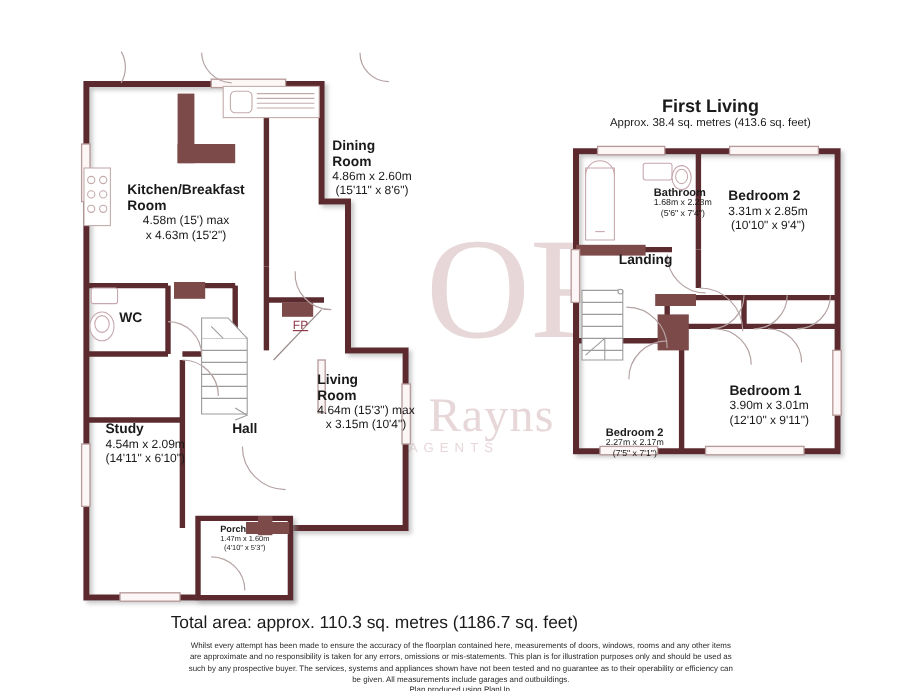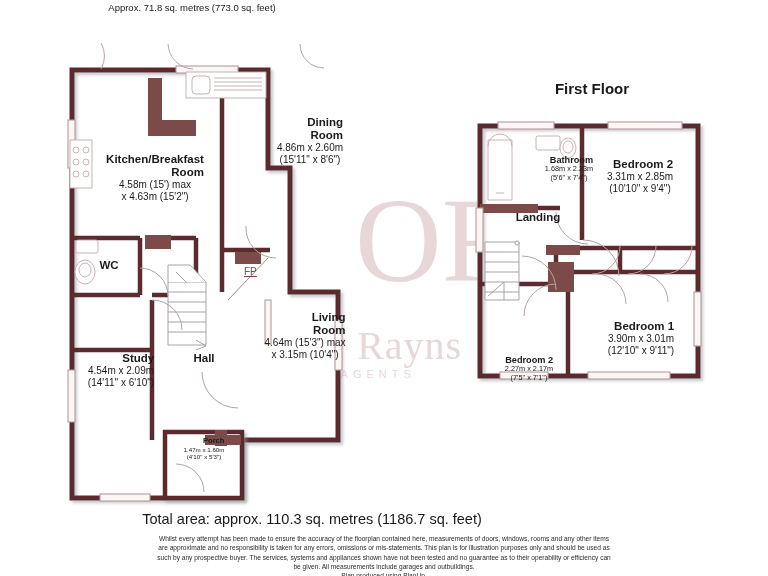--- a/index.html
+++ b/index.html
@@ -26,21 +26,21 @@
     font-size: 15px;
     text-align: center;
   }
   .subtitle {
     font-size: 9.5px;
     text-align: center;
   }
   .roomname {
     font-weight: bold;
     font-size: 11.5px;
-    text-align: right;
+    text-align: left;
     line-height: 1.12;
   }
   .roomdim {
     font-size: 10px;
     text-align: center;
     line-height: 1.18;
   }
   .small .roomname { font-size: 9.2px; }
   .small .roomdim { font-size: 7.3px; }
   .tiny .roomname { font-size: 7.6px; }
@@ -287,25 +287,25 @@
       <path d="M664,246 A28,28 0 0 0 692,218" transform="translate(0,28)"></path>
       <path d="M596,274 A30,30 0 0 1 626,304"></path>
       <path d="M640,274 A28,28 0 0 1 668,302"></path>
       <path d="M556,290 A34,34 0 0 0 522,256" transform="translate(0,0)"></path>
       <path d="M556,284 A32,32 0 0 0 524,316"></path>
     </g>
   </g>
 </svg>
 
 <div class="label-block center-x" style="left:192px; top:2px;">
-  <div class="subtitle">Approx. 71.8 sq. metres (773.0 sq. feet)</div>
 </div>
 
 <div class="label-block center-x" style="left:592px; top:80px;">
-  <div class="title">First Floor</div>
+  <div class="title">First Living</div>
+  <div class="subtitle">Approx. 38.4 sq. metres (413.6 sq. feet)</div>
 </div>
 
 <div class="label-block center-x" style="left:155px; top:153px;">
   <div class="roomname">Kitchen/Breakfast</div>
   <div class="roomname">Room</div>
   <div class="roomdim">4.58m (15') max</div>
   <div class="roomdim">x 4.63m (15'2")</div>
 </div>
 
 <div class="label-block center-x" style="left:310px; top:116px;">

